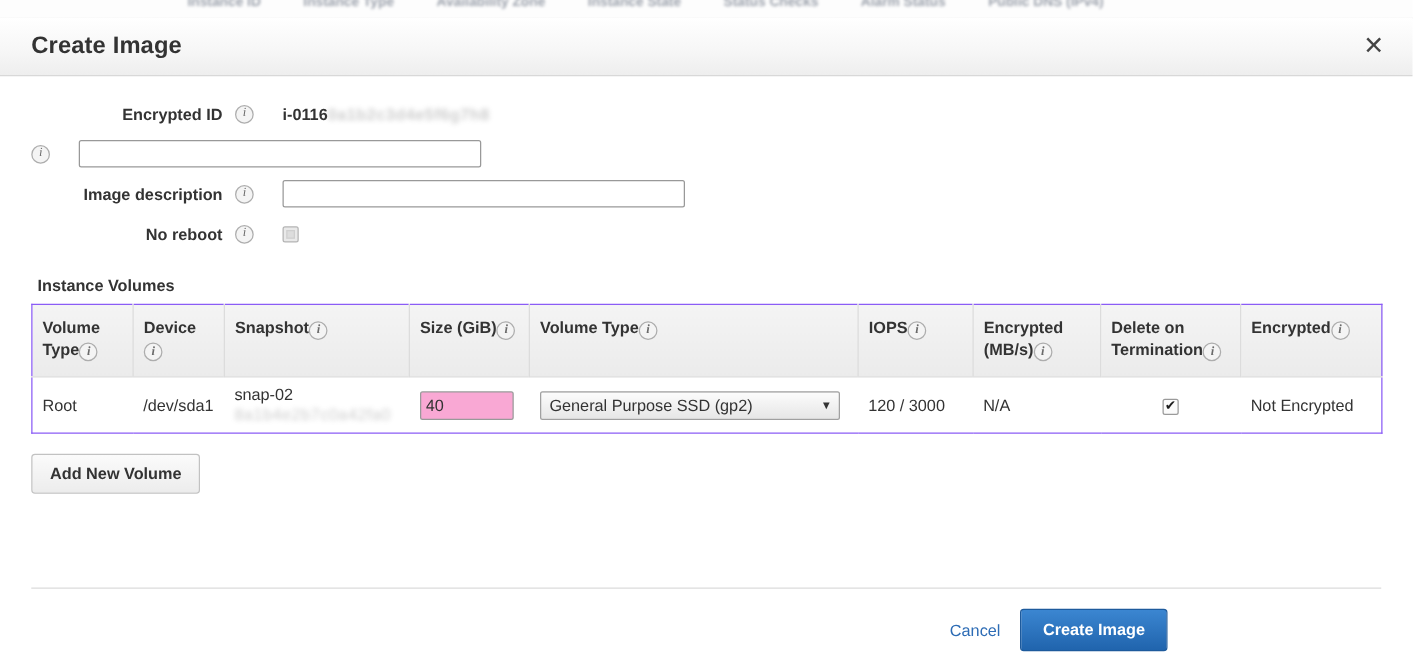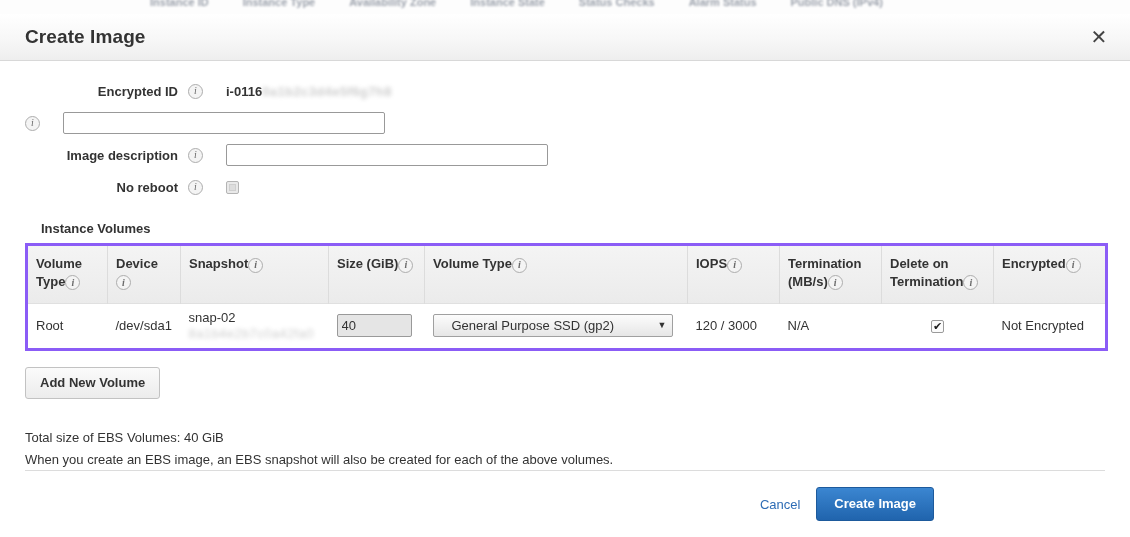--- a/index.html
+++ b/index.html
@@ -189,28 +189,28 @@
     background: #dddddd;
     border: 1px solid #cfcfcf;
     box-sizing: border-box;
   }
 
   
   .section-heading {
     font-weight: bold;
     font-size: 13px;
     color: #333333;
-    margin: 18px 0 7px 16px;
+    margin: 18px 0 7px 5px;
   }
 
   
   .vol-table {
     width: 1080px;
     border-collapse: collapse;
-    border: 3px solid #8b5cf6;
+    border: 1px solid #8b5cf6;
     table-layout: fixed;
   }
   .vol-table thead tr {
     background: linear-gradient(to bottom, #f4f4f4 0%, #ebebeb 100%);
   }
   .vol-table th {
     text-align: left;
     vertical-align: top;
     font-size: 13px;
     font-weight: bold;
@@ -242,35 +242,35 @@
   .size-input {
     width: 75px;
     height: 23px;
     border: 1px solid #999999;
     border-radius: 2px;
     font-size: 13px;
     font-family: "Liberation Sans", sans-serif;
     padding: 0 4px;
     box-sizing: border-box;
     color: #333333;
-    background: #e5e5e5;
+    background: #f9a8d4;
     outline: none;
   }
   .select-box {
     width: 240px;
     height: 23px;
     border: 1px solid #a0a0a0;
     border-radius: 2px;
     background: linear-gradient(to bottom, #fcfcfc 0%, #e6e6e6 100%);
     font-size: 13px;
     color: #333333;
     display: flex;
     align-items: center;
     justify-content: space-between;
-    padding: 0 5px 0 18px;
+    padding: 0 5px 0 7px;
     box-sizing: border-box;
     cursor: pointer;
   }
   .select-arrow {
     font-size: 9px;
     color: #333333;
     line-height: 1;
   }
 
   
@@ -413,21 +413,21 @@
         <col style="width:113px">
       </colgroup>
       <thead>
         <tr>
           <th><span class="th-inner">Volume Type</span><span class="info-icon">i</span></th>
           <th><span class="th-inner">Device</span><span class="info-icon">i</span></th>
           <th><span class="th-inner">Snapshot</span><span class="info-icon">i</span></th>
           <th><span class="th-inner">Size (GiB)</span><span class="info-icon">i</span></th>
           <th><span class="th-inner">Volume Type</span><span class="info-icon">i</span></th>
           <th><span class="th-inner">IOPS</span><span class="info-icon">i</span></th>
-          <th><span class="th-inner">Termination (MB/s)</span><span class="info-icon">i</span></th>
+          <th><span class="th-inner">Encrypted (MB/s)</span><span class="info-icon">i</span></th>
           <th><span class="th-inner">Delete on Termination</span><span class="info-icon">i</span></th>
           <th><span class="th-inner">Encrypted</span><span class="info-icon">i</span></th>
         </tr>
       </thead>
       <tbody>
         <tr>
           <td>Root</td>
           <td>/dev/sda1</td>
           <td class="snap-cell"><span>snap-02</span><span class="redacted">8a1b4e2b7c0a42fa0</span></td>
           <td>
@@ -444,24 +444,20 @@
           <td style="text-align:center">
             <span class="checkbox checked"></span>
           </td>
           <td>Not Encrypted</td>
         </tr>
       </tbody>
     </table>
 
     <button class="add-volume-btn">Add New Volume</button>
 
-    <div class="notes">
-      <div>Total size of EBS Volumes: 40 GiB</div>
-      <div>When you create an EBS image, an EBS snapshot will also be created for each of the above volumes.</div>
-    </div>
   </div>
 
   <div class="footer-divider"></div>
 
   <div class="modal-footer">
     <a class="cancel-link">Cancel</a>
     <button class="primary-btn">Create Image</button>
   </div>
 
 </div>

